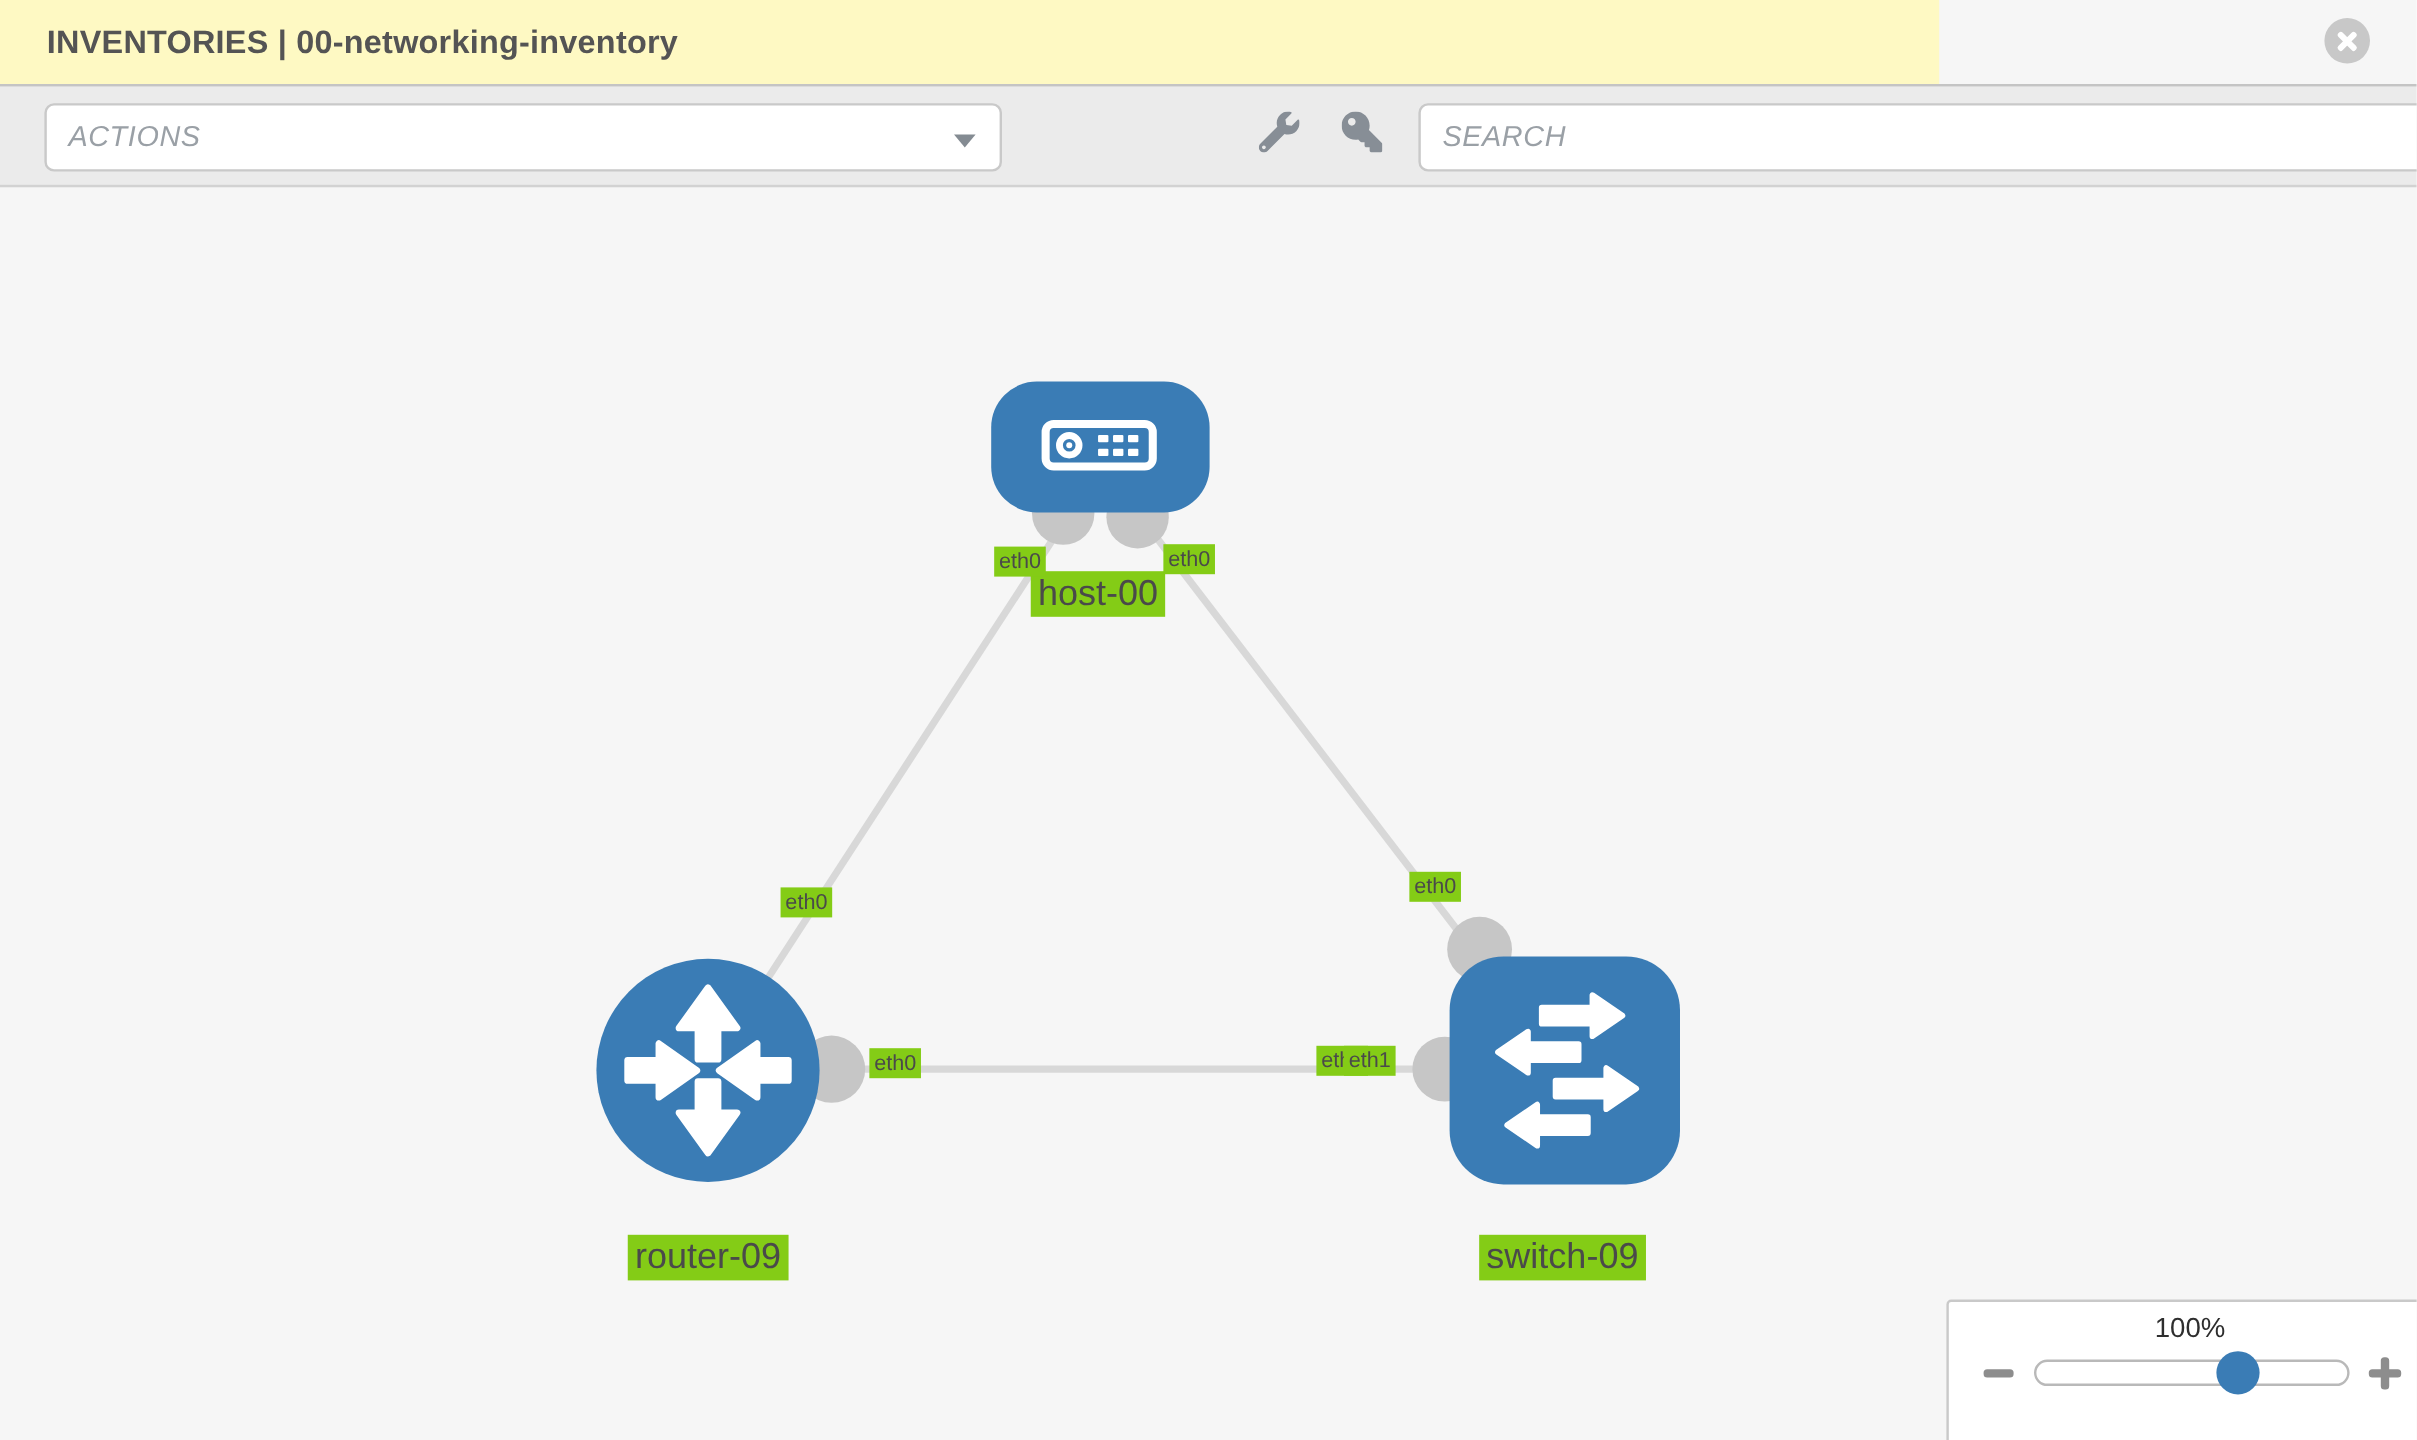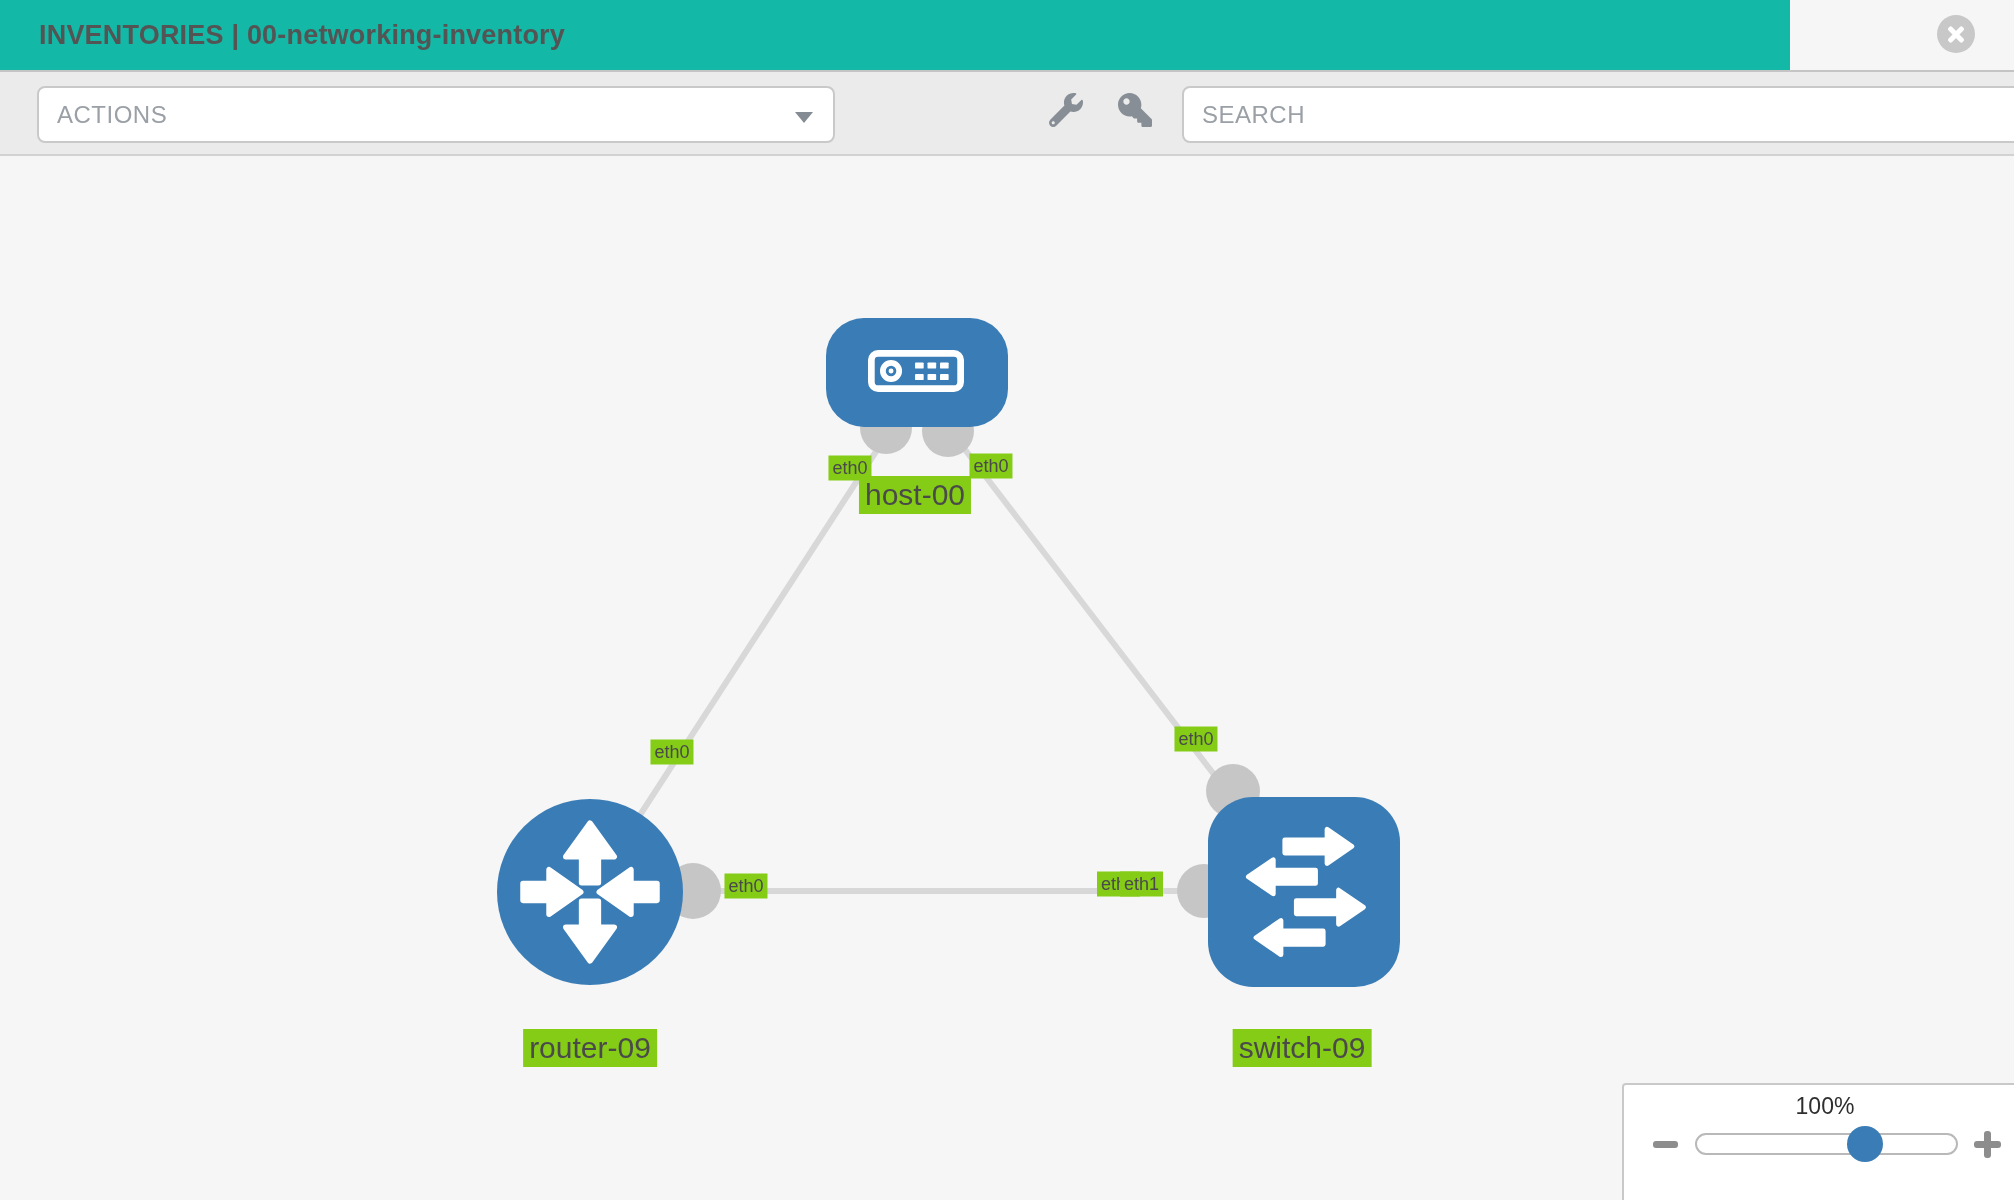--- a/index.html
+++ b/index.html
@@ -4,22 +4,22 @@
 <style>
   * { box-sizing: border-box; }
   html,body { margin:0; padding:0; background:#fff; }
   .page {
     position:relative; width:2014px; height:1200px; overflow:hidden;
     font-family:"Liberation Sans", sans-serif; background:#f6f6f6;
   }
 
   
   .header {
-    position:absolute; left:0; top:0; width:1790px; height:70px;
-    background:#14b8a6; display:flex; align-items:center; z-index:30;
+    position:absolute; left:0; top:0; width:1616px; height:70px;
+    background:#fef9c3; display:flex; align-items:center; z-index:30;
   }
   .header-title {
     margin-left:39px; font-size:27px; font-weight:700; color:#545454; letter-spacing:.2px;
   }
   .close-btn {
     position:absolute; left:1937px; top:15px; width:38px; height:38px;
     border-radius:50%; background:#c8c8c8; cursor:pointer;
   }
   .close-btn .x1,.close-btn .x2 {
     position:absolute; left:9px; top:16.5px; width:20px; height:5px;
@@ -33,21 +33,21 @@
     position:absolute; left:0; top:70px; width:2014px; height:86px;
     background:#ebebeb; border-top:2px solid #c4c4c4; border-bottom:2px solid #d2d2d2;
     z-index:30;
   }
   .dd-box {
     position:absolute; top:14px; height:57px; background:#fff;
     border:2px solid #c9c9c9; border-radius:8px;
     display:flex; align-items:center; cursor:pointer;
   }
   .dd-box .dd-text {
-    margin-left:18px; font-size:24px; color:#9aa0a6; letter-spacing:.5px;
+    margin-left:18px; font-size:24px; color:#9aa0a6; letter-spacing:.5px;font-style:italic;
   }
   .dd-caret {
     position:absolute; right:20px; top:24px; width:0; height:0;
     border-left:9px solid transparent; border-right:9px solid transparent;
     border-top:11px solid #848b92;
   }
   .actions-box { left:37px;  width:798px; }
   .search-box  { left:1182px; width:896px; }
   .tool-icon { position:absolute; top:14px; width:34px; height:34px; cursor:pointer; }
   .tool-icon svg { width:100%; height:100%; }

